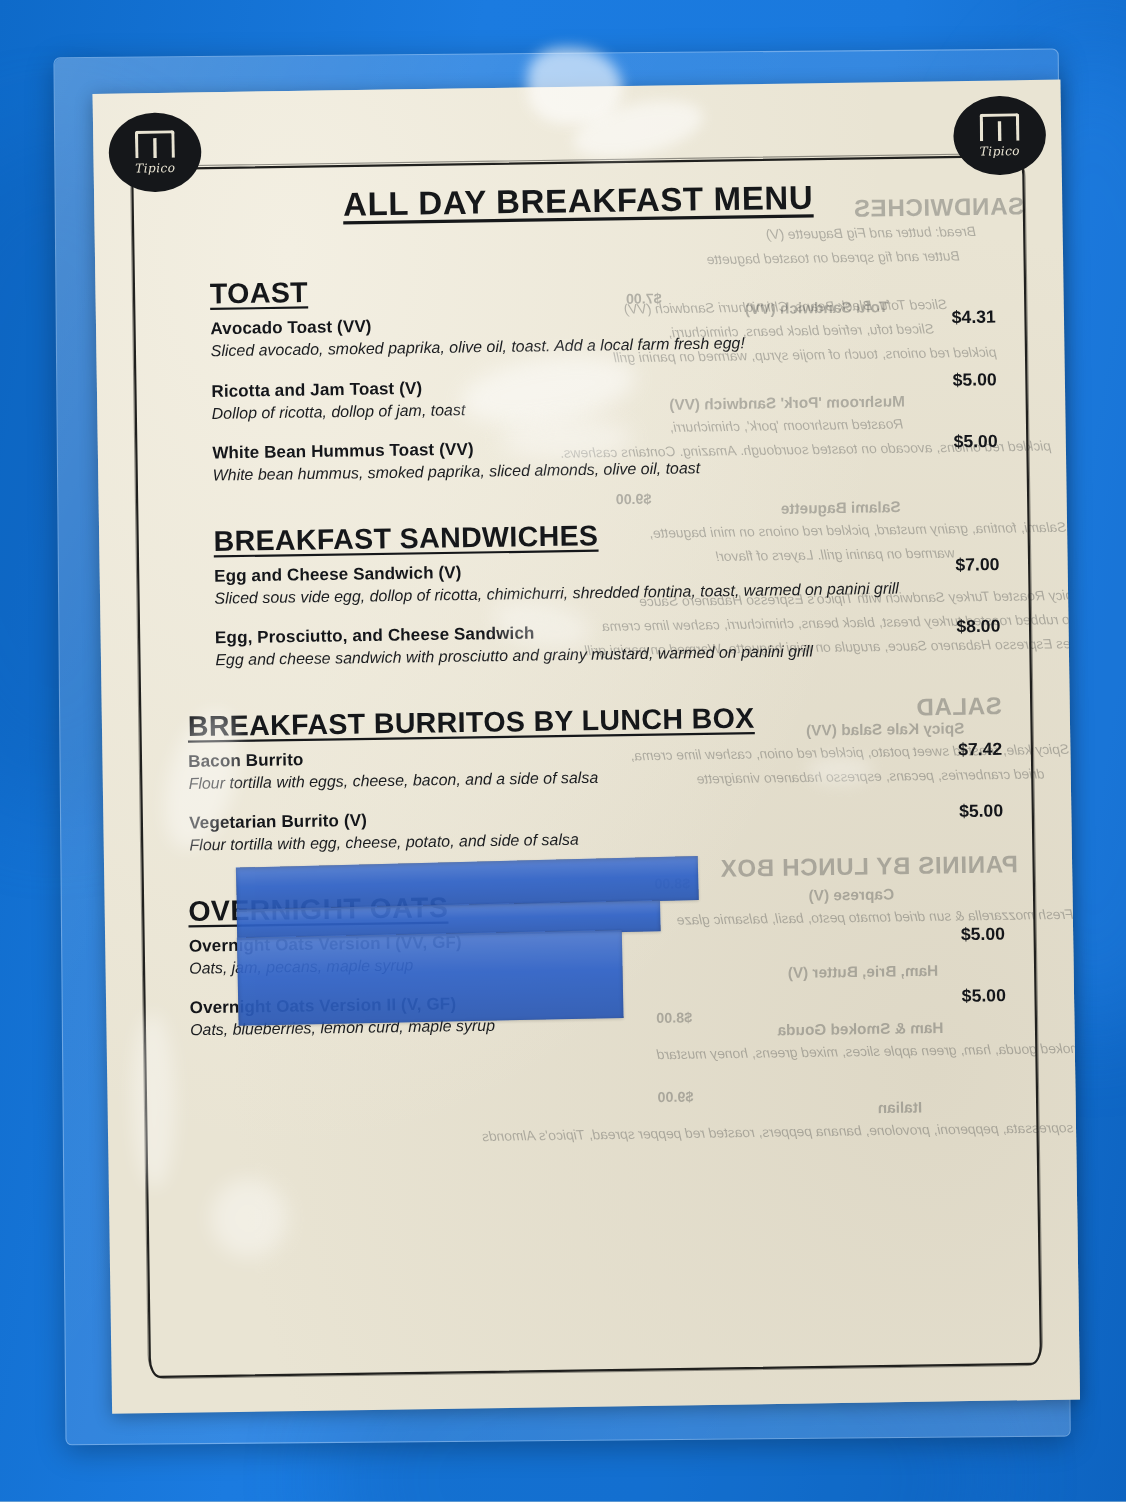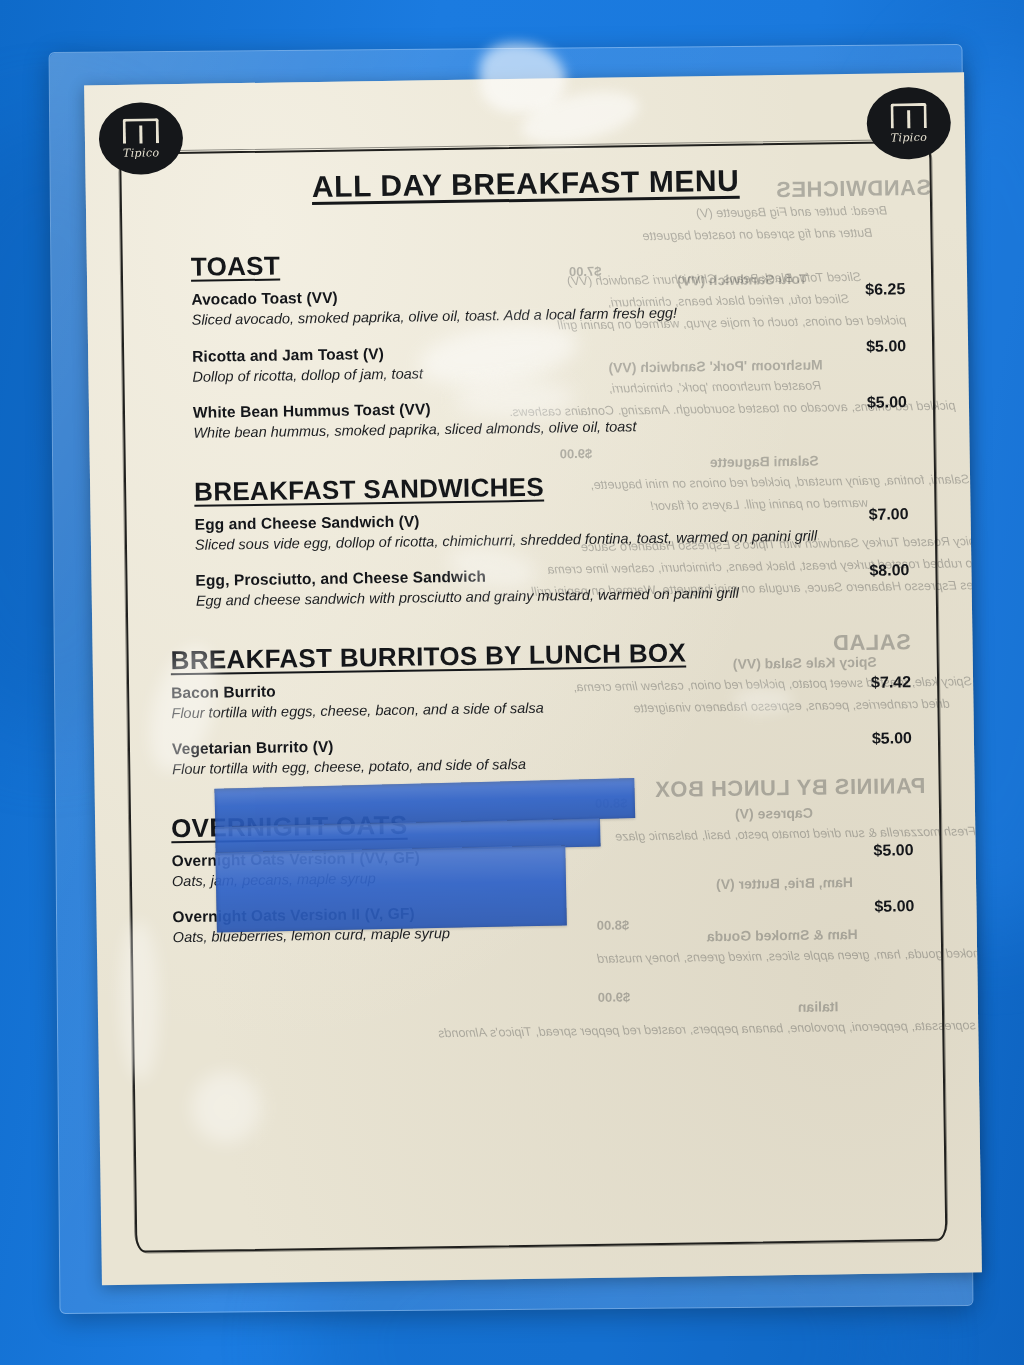--- a/index.html
+++ b/index.html
@@ -302,21 +302,21 @@
       </div>
 
       <div class="menu-title">ALL DAY BREAKFAST MENU</div>
 
       <div class="menu-body" id="menu-body">
           <div class="section">
             <div class="section-title">TOAST</div>
             <div class="item">
               <div class="item-row">
                 <div class="item-name">Avocado Toast (VV)</div>
-                <div class="item-price">$6.25</div>
+                <div class="item-price">$4.31</div>
               </div>
               <div class="item-desc">Sliced avocado, smoked paprika, olive oil, toast. Add a local farm fresh egg!</div>
             </div>
             <div class="item">
               <div class="item-row">
                 <div class="item-name">Ricotta and Jam Toast (V)</div>
                 <div class="item-price">$5.00</div>
               </div>
               <div class="item-desc">Dollop of ricotta, dollop of jam, toast</div>
             </div>

